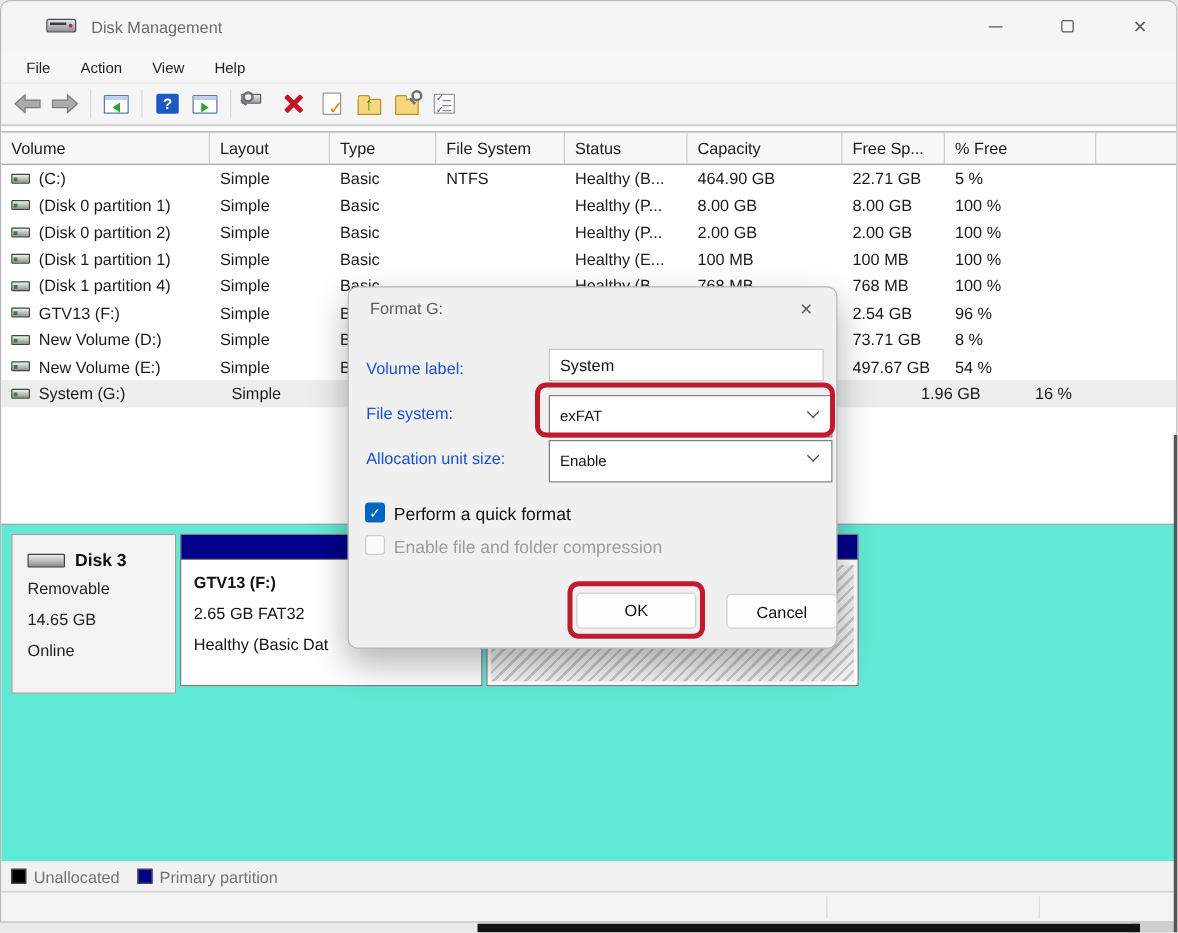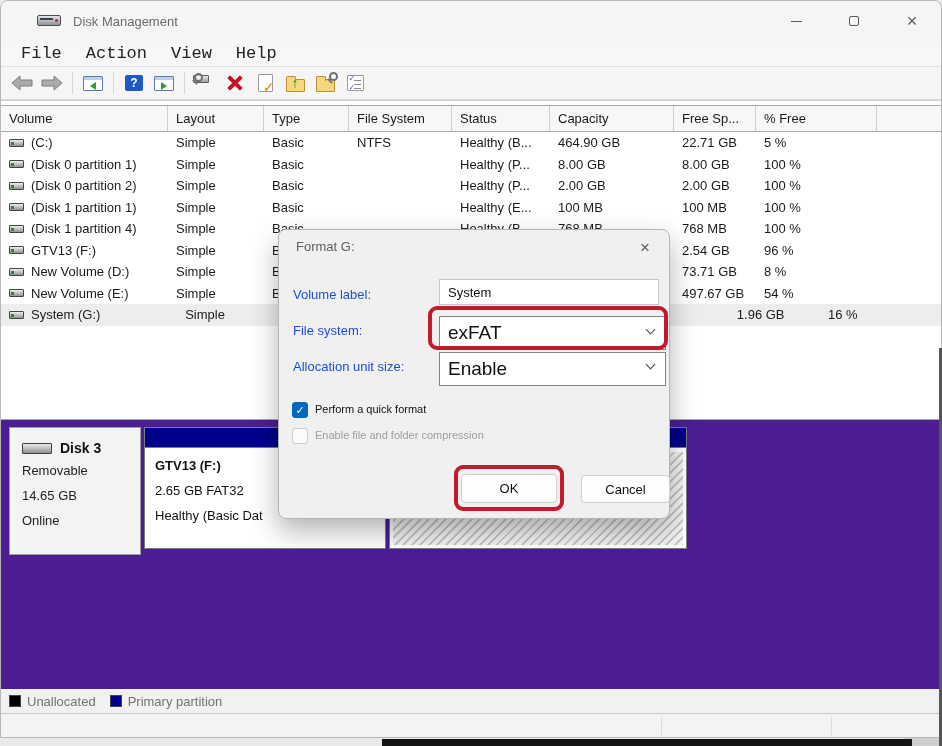--- a/index.html
+++ b/index.html
@@ -18,21 +18,21 @@
   .app-icon .led{position:absolute;right:3px;top:6px;width:3px;height:3px;background:#b03030;border-radius:50%;}
   .title-text{margin-left:12px;font-size:13px;color:#6b6b6b;}
   .win-controls{position:absolute;right:0;top:0;height:40px;display:flex;}
   .wbtn{width:58px;height:40px;display:flex;align-items:center;justify-content:center;color:#555;}
   .glyph-min{width:11px;height:1px;background:#5a5a5a;}
   .glyph-max{width:10px;height:10px;border:1px solid #5a5a5a;border-radius:2px;}
   .glyph-close{font-size:18px;line-height:18px;color:#5a5a5a;}
 
   
   .menubar{position:absolute;left:0;top:40px;width:100%;height:26px;background:#f7f7f7;display:flex;align-items:center;border-bottom:1px solid #e2e2e2;}
-  .menu-item{font-size:17px;color:#222;padding:3px 10px;margin-left:4px;font-family:Liberation Mono, monospace;}
+  .menu-item{font-size:12px;color:#222;padding:3px 10px;margin-left:4px;}
   .menu-item:first-child{margin-left:10px;}
 
   
   .toolbar{position:absolute;left:0;top:66px;width:100%;height:33px;background:#f5f5f5;display:flex;align-items:center;border-bottom:1px solid #dcdcdc;}
   .tsep{width:1px;height:22px;background:#d8d8d8;margin:0 5px;}
   .tbtn{width:30px;height:26px;display:flex;align-items:center;justify-content:center;position:relative;}
   .ico-win{position:relative;width:20px;height:15px;background:#fff;border:1px solid #5a7bad;border-radius:1px;}
   .ico-win .bar{position:absolute;left:0;top:0;right:0;height:3px;background:#bcD0ea;background:#bcd0ea;}
   .ico-win .tri-l{position:absolute;left:2px;top:5px;width:0;height:0;border:4px solid transparent;border-right:6px solid #2f9e36;}
   .ico-win .tri-r{position:absolute;right:2px;top:5px;width:0;height:0;border:4px solid transparent;border-left:6px solid #2f9e36;}
@@ -63,21 +63,21 @@
   .c-fs{width:103px;}
   .c-status{width:98px;}
   .c-cap{width:124px;}
   .c-free{width:82px;}
   .c-pct{width:121px;}
   .c-fill{flex:1;border-right:none;}
   .drv{display:inline-block;flex:0 0 auto;width:15px;height:8px;background:linear-gradient(180deg,#f0f0f0,#8f948f);border:1px solid #3f463f;border-radius:1px;margin-right:7px;position:relative;}
   .drv::after{content:"";position:absolute;left:1px;top:2px;width:3px;height:3px;background:#3f7a3f;}
 
   
-  .graph{position:absolute;left:0;top:418px;width:100%;height:270px;background:#4c1d95;border-top:1px solid #a7a7a7;}
+  .graph{position:absolute;left:0;top:418px;width:100%;height:270px;background:#5eead4;border-top:1px solid #a7a7a7;}
   .disk-panel{position:absolute;left:8px;top:7px;width:132px;height:128px;background:#f3f3f3;border:1px solid #9e9e9e;padding:12px 0 0 12px;}
   .disk-title{display:flex;align-items:center;font-size:14px;font-weight:bold;color:#111;}
   .drv-big{display:inline-block;width:30px;height:11px;background:linear-gradient(180deg,#ededed,#8f8f8f);border:1px solid #3f3f3f;border-radius:1px;margin-right:8px;}
   .disk-sub{font-size:13px;color:#222;line-height:21px;margin-top:4px;}
   .pblock{position:absolute;top:7px;height:122px;border:1px solid #7c7c7c;background:#fff;}
   .part1{left:143px;width:242px;}
   .part2{left:388px;width:298px;}
   .pbar{height:20px;background:#00008b;border-bottom:1px solid #7c7c7c;}
   .pbody{padding:5px 10px;font-size:13px;color:#111;line-height:25px;white-space:nowrap;overflow:hidden;}
   .pbody .b{font-weight:bold;}
@@ -93,26 +93,26 @@
   
   .statusbar{position:absolute;left:0;top:712px;width:100%;height:25px;background:#f3f3f3;border-top:1px solid #c9c9c9;}
   .sb-sep{position:absolute;top:3px;bottom:3px;width:1px;background:#dcdcdc;}
 
   
   .dialog{position:absolute;left:277px;top:228px;width:392px;height:290px;background:#f0f0f0;border:1px solid #b5b5b5;border-radius:8px;box-shadow:0 12px 28px rgba(0,0,0,.30);z-index:5;}
   .dlg-title{position:absolute;left:17px;top:9px;font-size:13px;color:#5d5d5d;}
   .dlg-close{position:absolute;right:12px;top:6px;width:24px;height:24px;display:flex;align-items:center;justify-content:center;font-size:17px;color:#5d5d5d;}
   .dlg-label{position:absolute;left:14px;font-size:13px;color:#1d4ed8;}
   .dlg-input{position:absolute;left:160px;width:220px;height:26px;background:#fff;border:1px solid #c6c6c6;font-size:13px;color:#111;padding:0 8px;outline:none;}
-  .dlg-select{position:absolute;left:160px;width:227px;height:27px;background:#fff;border:1px solid #838383;display:flex;align-items:center;padding:16px 8px;font-size:19px;color:#111;}
+  .dlg-select{position:absolute;left:160px;width:227px;height:27px;background:#fff;border:1px solid #838383;display:flex;align-items:center;padding:16px 8px;font-size:12px;color:#111;}
   .chev{position:absolute;right:11px;top:9px;width:7px;height:7px;border-right:1.6px solid #444;border-bottom:1.6px solid #444;transform:rotate(45deg);}
   .cb{position:absolute;left:13px;width:16px;height:16px;border-radius:3px;display:flex;align-items:center;justify-content:center;}
   .cb.checked{background:#0067c0;border:1px solid #0067c0;color:#fff;font-size:11px;font-weight:bold;}
   .cb.off{background:#fbfbfb;border:1px solid #cdcdcd;}
-  .cb-label{position:absolute;left:36px;font-size:11px;color:#111;}
+  .cb-label{position:absolute;left:36px;font-size:14px;color:#111;}
   .cb-label.disabled{color:#9c9c9c;}
   .dlg-btn{position:absolute;height:29px;background:#fdfdfd;border:1px solid #d0d0d0;border-radius:4px;font-size:13px;color:#111;display:flex;align-items:center;justify-content:center;}
   .btn-ok{left:182px;top:244px;width:96px;}
   .btn-cancel{left:302px;top:245px;width:89px;height:28px;}
   .anno{position:absolute;border:4px solid #c01b2d;border-radius:9px;pointer-events:none;z-index:7;}
   .anno-fs{left:149px;top:76px;width:240px;height:44px;}
   .anno-ok{left:175px;top:235px;width:110px;height:46px;}
 
   
   .taskbar-strip{position:absolute;left:382px;top:739px;width:530px;height:7px;background:#141414;z-index:1;}

